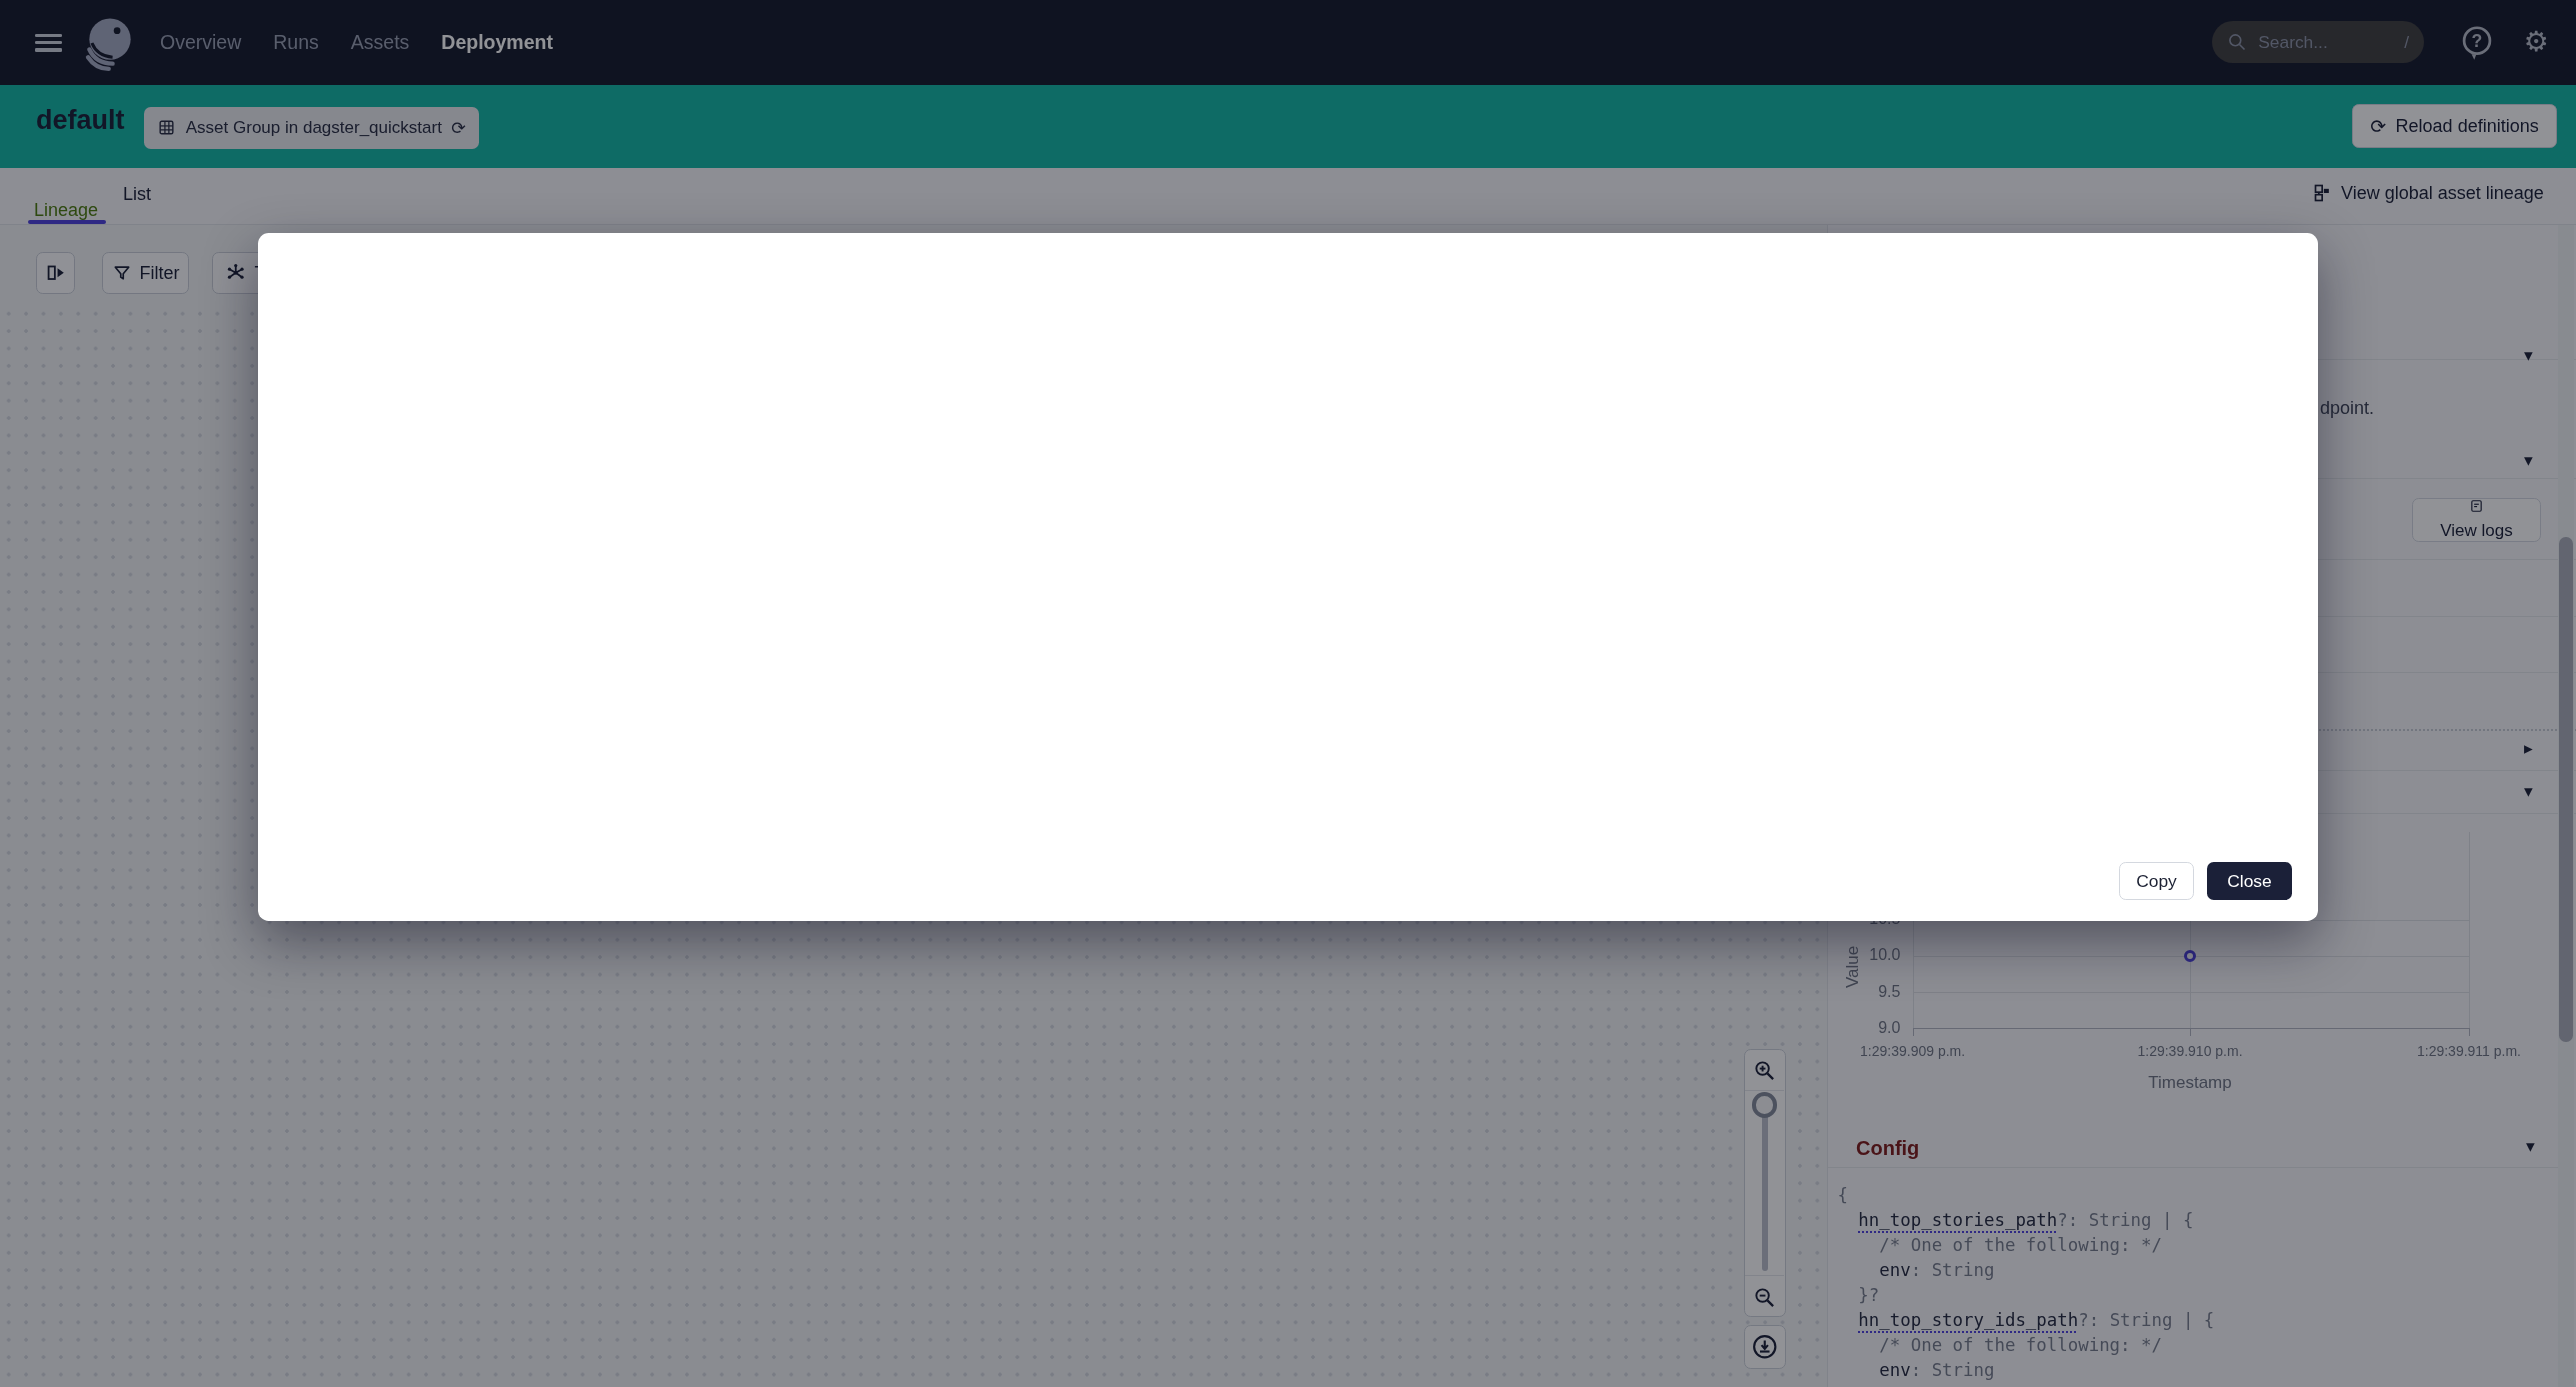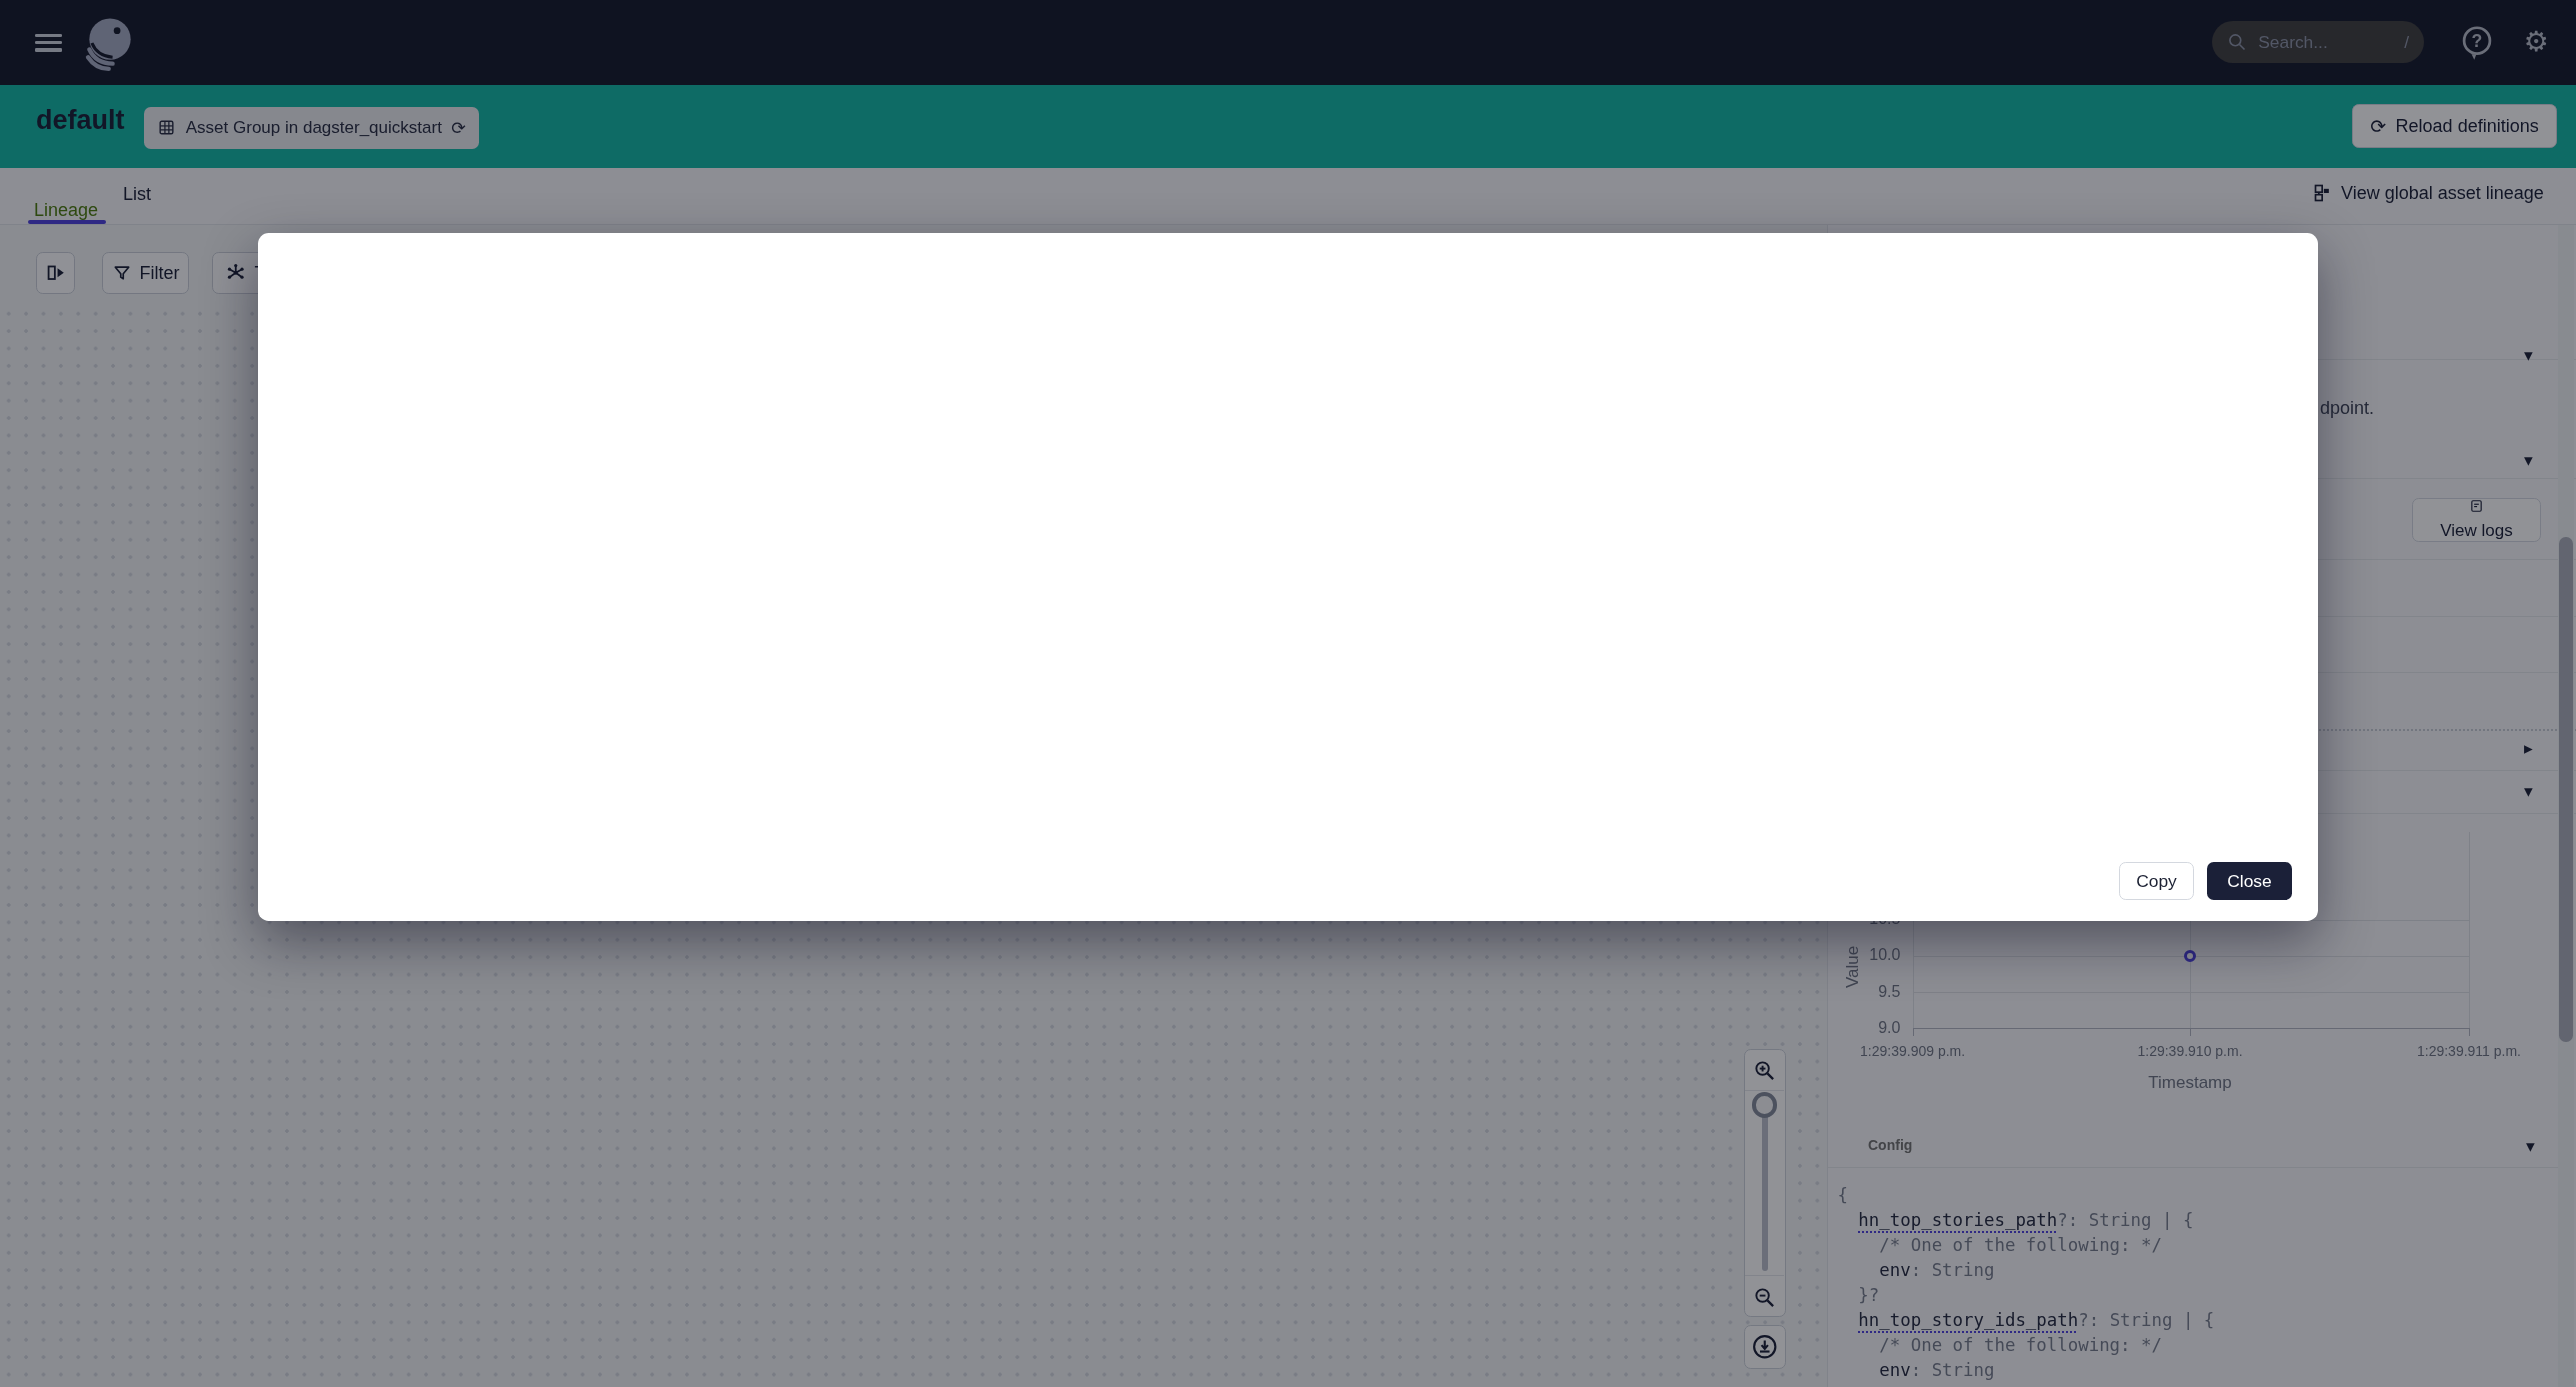--- a/index.html
+++ b/index.html
@@ -90,21 +90,21 @@
   .ytick{position:absolute;width:67px;text-align:right;font-size:16px;color:#6f7585;}
   .xtick{position:absolute;width:188px;text-align:center;font-size:14px;color:#6f7585;}
   #ylab{position:absolute;left:4px;top:144px;font-size:17px;color:#6f7585;transform:rotate(-90deg);transform-origin:center;}
   #xlab{position:absolute;width:188px;text-align:center;font-size:17px;color:#6f7585;}
   #datapoint{position:absolute;width:12px;height:12px;border-radius:50%;border:3.4px solid #4f43dd;
     background:#ffffff;box-sizing:border-box;}
 
   
   #config{left:0;top:904px;width:730px;height:258px;}
   #config-header{position:absolute;left:0;top:0;width:730px;height:39px;border-bottom:1.3px solid #e3e6ea;box-sizing:border-box;cursor:pointer;}
-  #config-title{position:absolute;left:40px;top:8px;font-size:14px;font-weight:700;color:#737373;}
+  #config-title{position:absolute;left:28px;top:8px;font-size:20px;font-weight:700;color:#7f1d1d;}
   #config-chev{position:absolute;left:698px;top:9.4px;}
   #config-code{position:absolute;left:9.4px;top:54px;font-size:17.4px;line-height:25px;white-space:pre;}
   .cfg-dim{color:#777d8e;}
   .cfg-plain{color:#262b42;}
   .cfg-prop{color:#262b42;text-decoration:underline dotted #4f43dd 2px;text-underline-offset:4.7px;cursor:pointer;}
 
   
   #overlay{left:0;top:0;width:2576px;height:1387px;background:rgba(6,8,18,0.44);z-index:5;}
   #modal{left:258px;top:233px;width:2060px;height:688px;background:#ffffff;border-radius:10.7px;
     z-index:6;box-shadow:0 20px 54px rgba(10,12,30,0.45);}
@@ -131,20 +131,26 @@
       <span></span>
     </div>
   <div id="logo" class="abs">
     <svg width="62" height="62" viewBox="0 0 48 48">
       <circle cx="24" cy="21" r="16" fill="#a5abc2"></circle>
       <circle cx="29.5" cy="14.5" r="2.6" fill="#171b2e"></circle>
       <path d="M10 24 q4 10 16 11" stroke="#171b2e" stroke-width="2.4" fill="none"></path>
       <path d="M8 29 q5 11 18 11" stroke="#a5abc2" stroke-width="3.4" fill="none" stroke-linecap="round"></path>
       <path d="M7 35 q6 9 16 9" stroke="#a5abc2" stroke-width="3.4" fill="none" stroke-linecap="round"></path>
     </svg>
+  </div>
+  <div class="navlinks abs">
+    <span class="navlink">Overview</span>
+    <span class="navlink">Runs</span>
+    <span class="navlink">Assets</span>
+    <span class="navlink active">Deployment</span>
   </div>
   <div id="searchbox" class="abs">
     <svg width="20" height="20" viewBox="0 0 24 24">
       <circle cx="10" cy="10" r="6.5" stroke="#8e94a8" stroke-width="2" fill="none"></circle>
       <line x1="15" y1="15" x2="21" y2="21" stroke="#8e94a8" stroke-width="2"></line>
     </svg>
     <input placeholder="Search..." style="">
     <span id="search-slash">/</span>
   </div>
   <div id="help-btn" class="abs">

